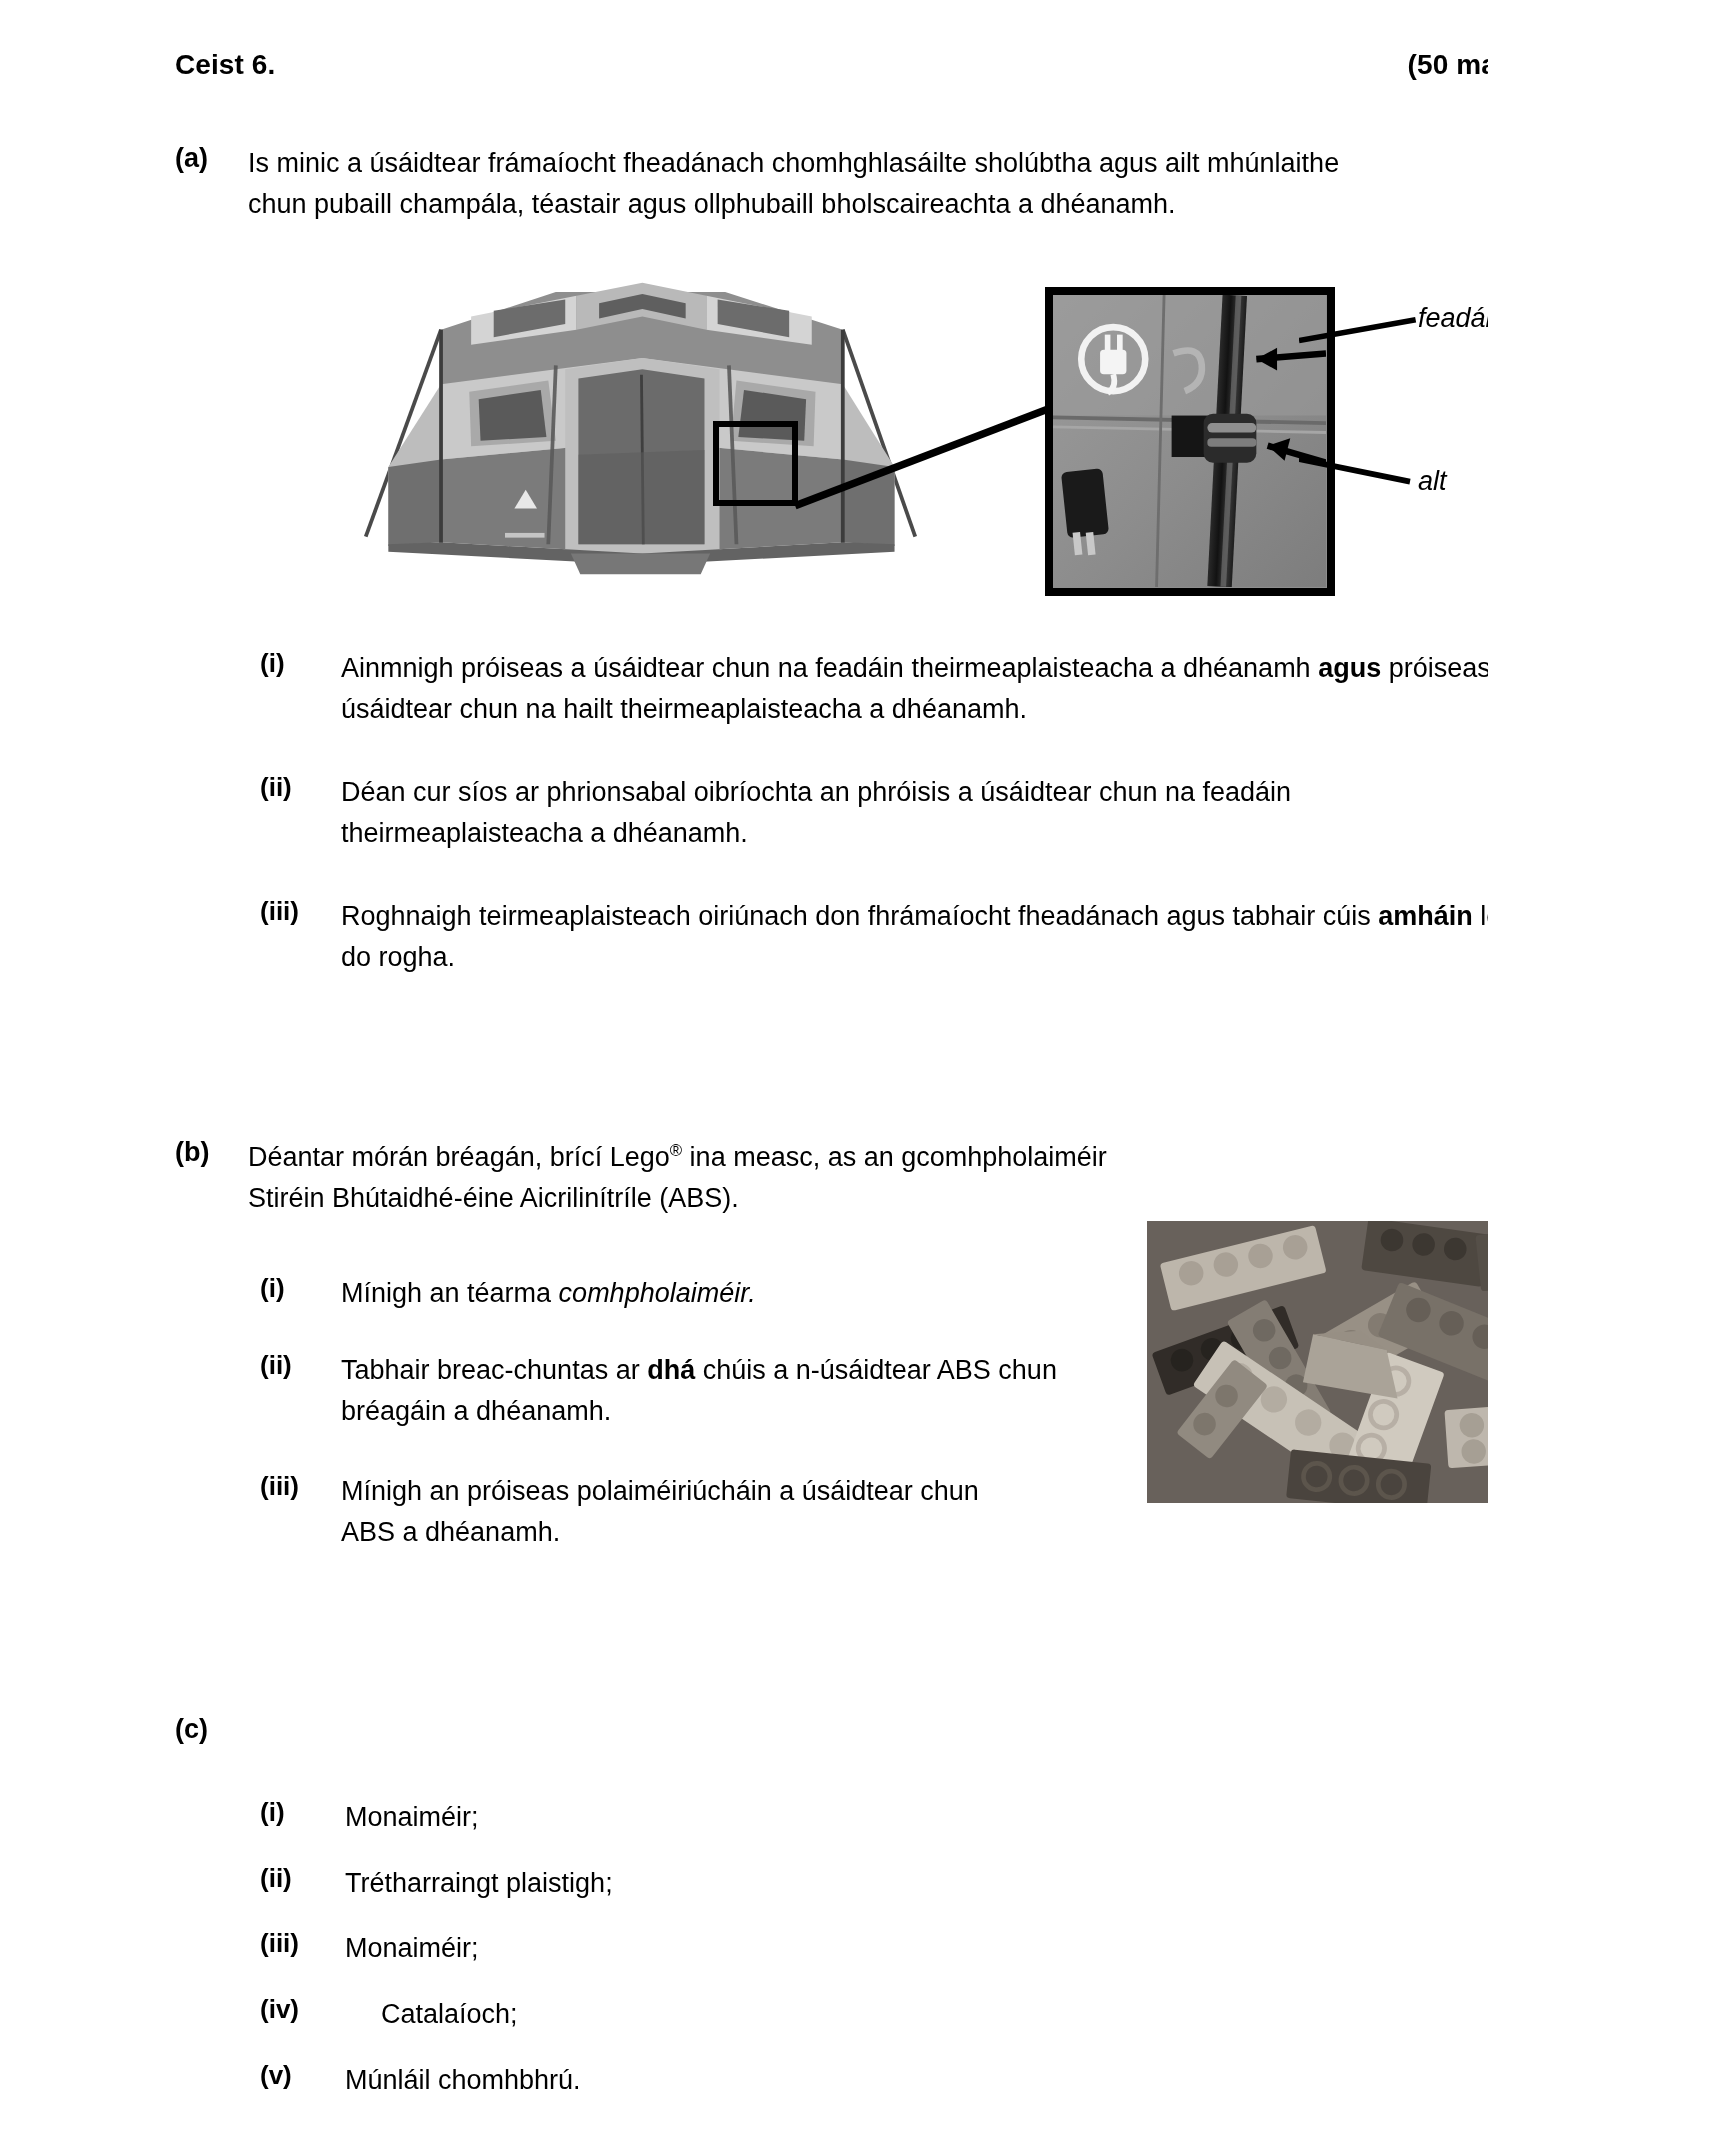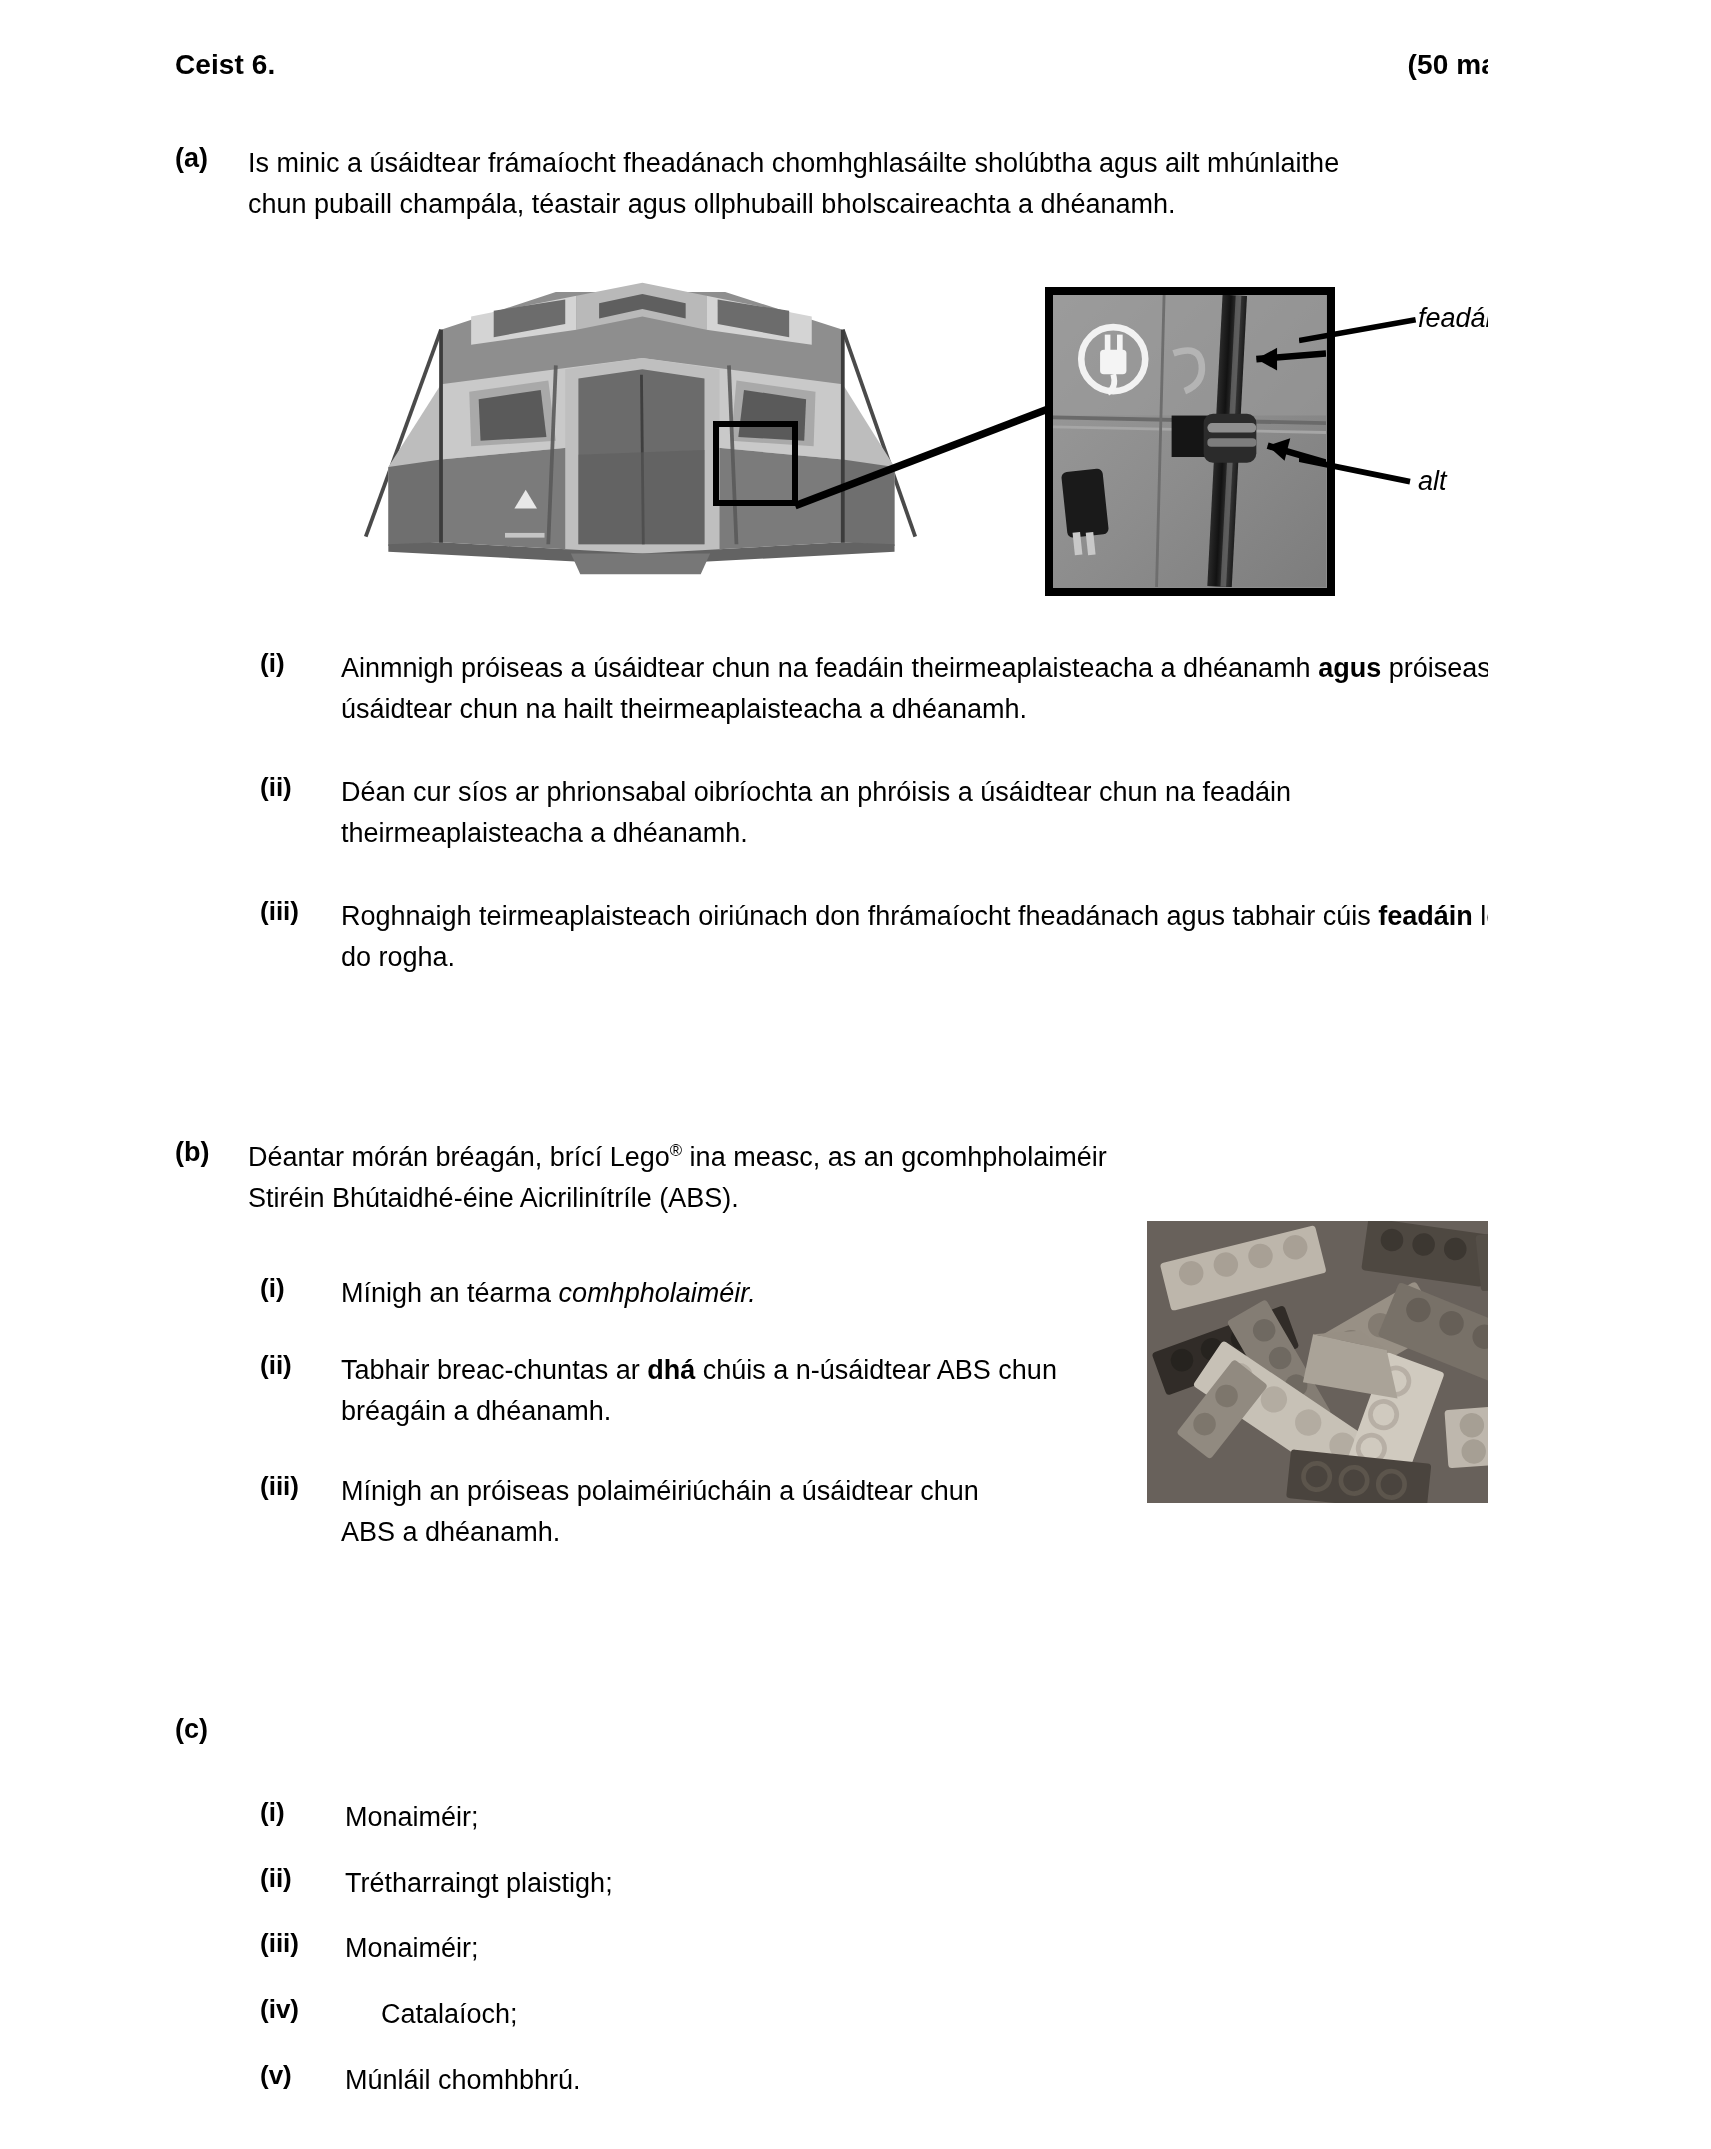--- a/index.html
+++ b/index.html
@@ -308,21 +308,21 @@
     <span class="sub-body"><span>Ainmnigh próiseas a úsáidtear chun na feadáin theirmeaplaisteacha a dhéanamh </span><b>agus</b><span> próiseas a úsáidtear chun na hailt theirmeaplaisteacha a dhéanamh.</span></span>
   </div>
 
   <div class="sub" style="left:260px; top:772px; width:1177px;">
     <span class="sub-num" style="width:81px;">(ii)</span>
     <span class="sub-body">Déan cur síos ar phrionsabal oibríochta an phróisis a úsáidtear chun na feadáin theirmeaplaisteacha a dhéanamh.</span>
   </div>
 
   <div class="sub" style="left:260px; top:896px; width:1243px;">
     <span class="sub-num" style="width:81px;">(iii)</span>
-    <span class="sub-body"><span>Roghnaigh teirmeaplaisteach oiriúnach don fhrámaíocht fheadánach agus tabhair cúis </span><b>feadáin</b><span> le do rogha.</span></span>
+    <span class="sub-body"><span>Roghnaigh teirmeaplaisteach oiriúnach don fhrámaíocht fheadánach agus tabhair cúis </span><b>amháin</b><span> le do rogha.</span></span>
   </div>
 
   <div class="part" style="left:175px; top:1137px; width:979px;">
     <span class="part-letter" style="width:73px;">(b)</span>
     <span class="part-body">
       <span><span>Déantar mórán bréagán, brící Lego</span><sup>®</sup><span> ina measc, as an gcomhpholaiméir</span></span>
       <br>
       <span>Stiréin Bhútaidhé-éine Aicrilinítríle (ABS).</span>
     </span>
   </div>

